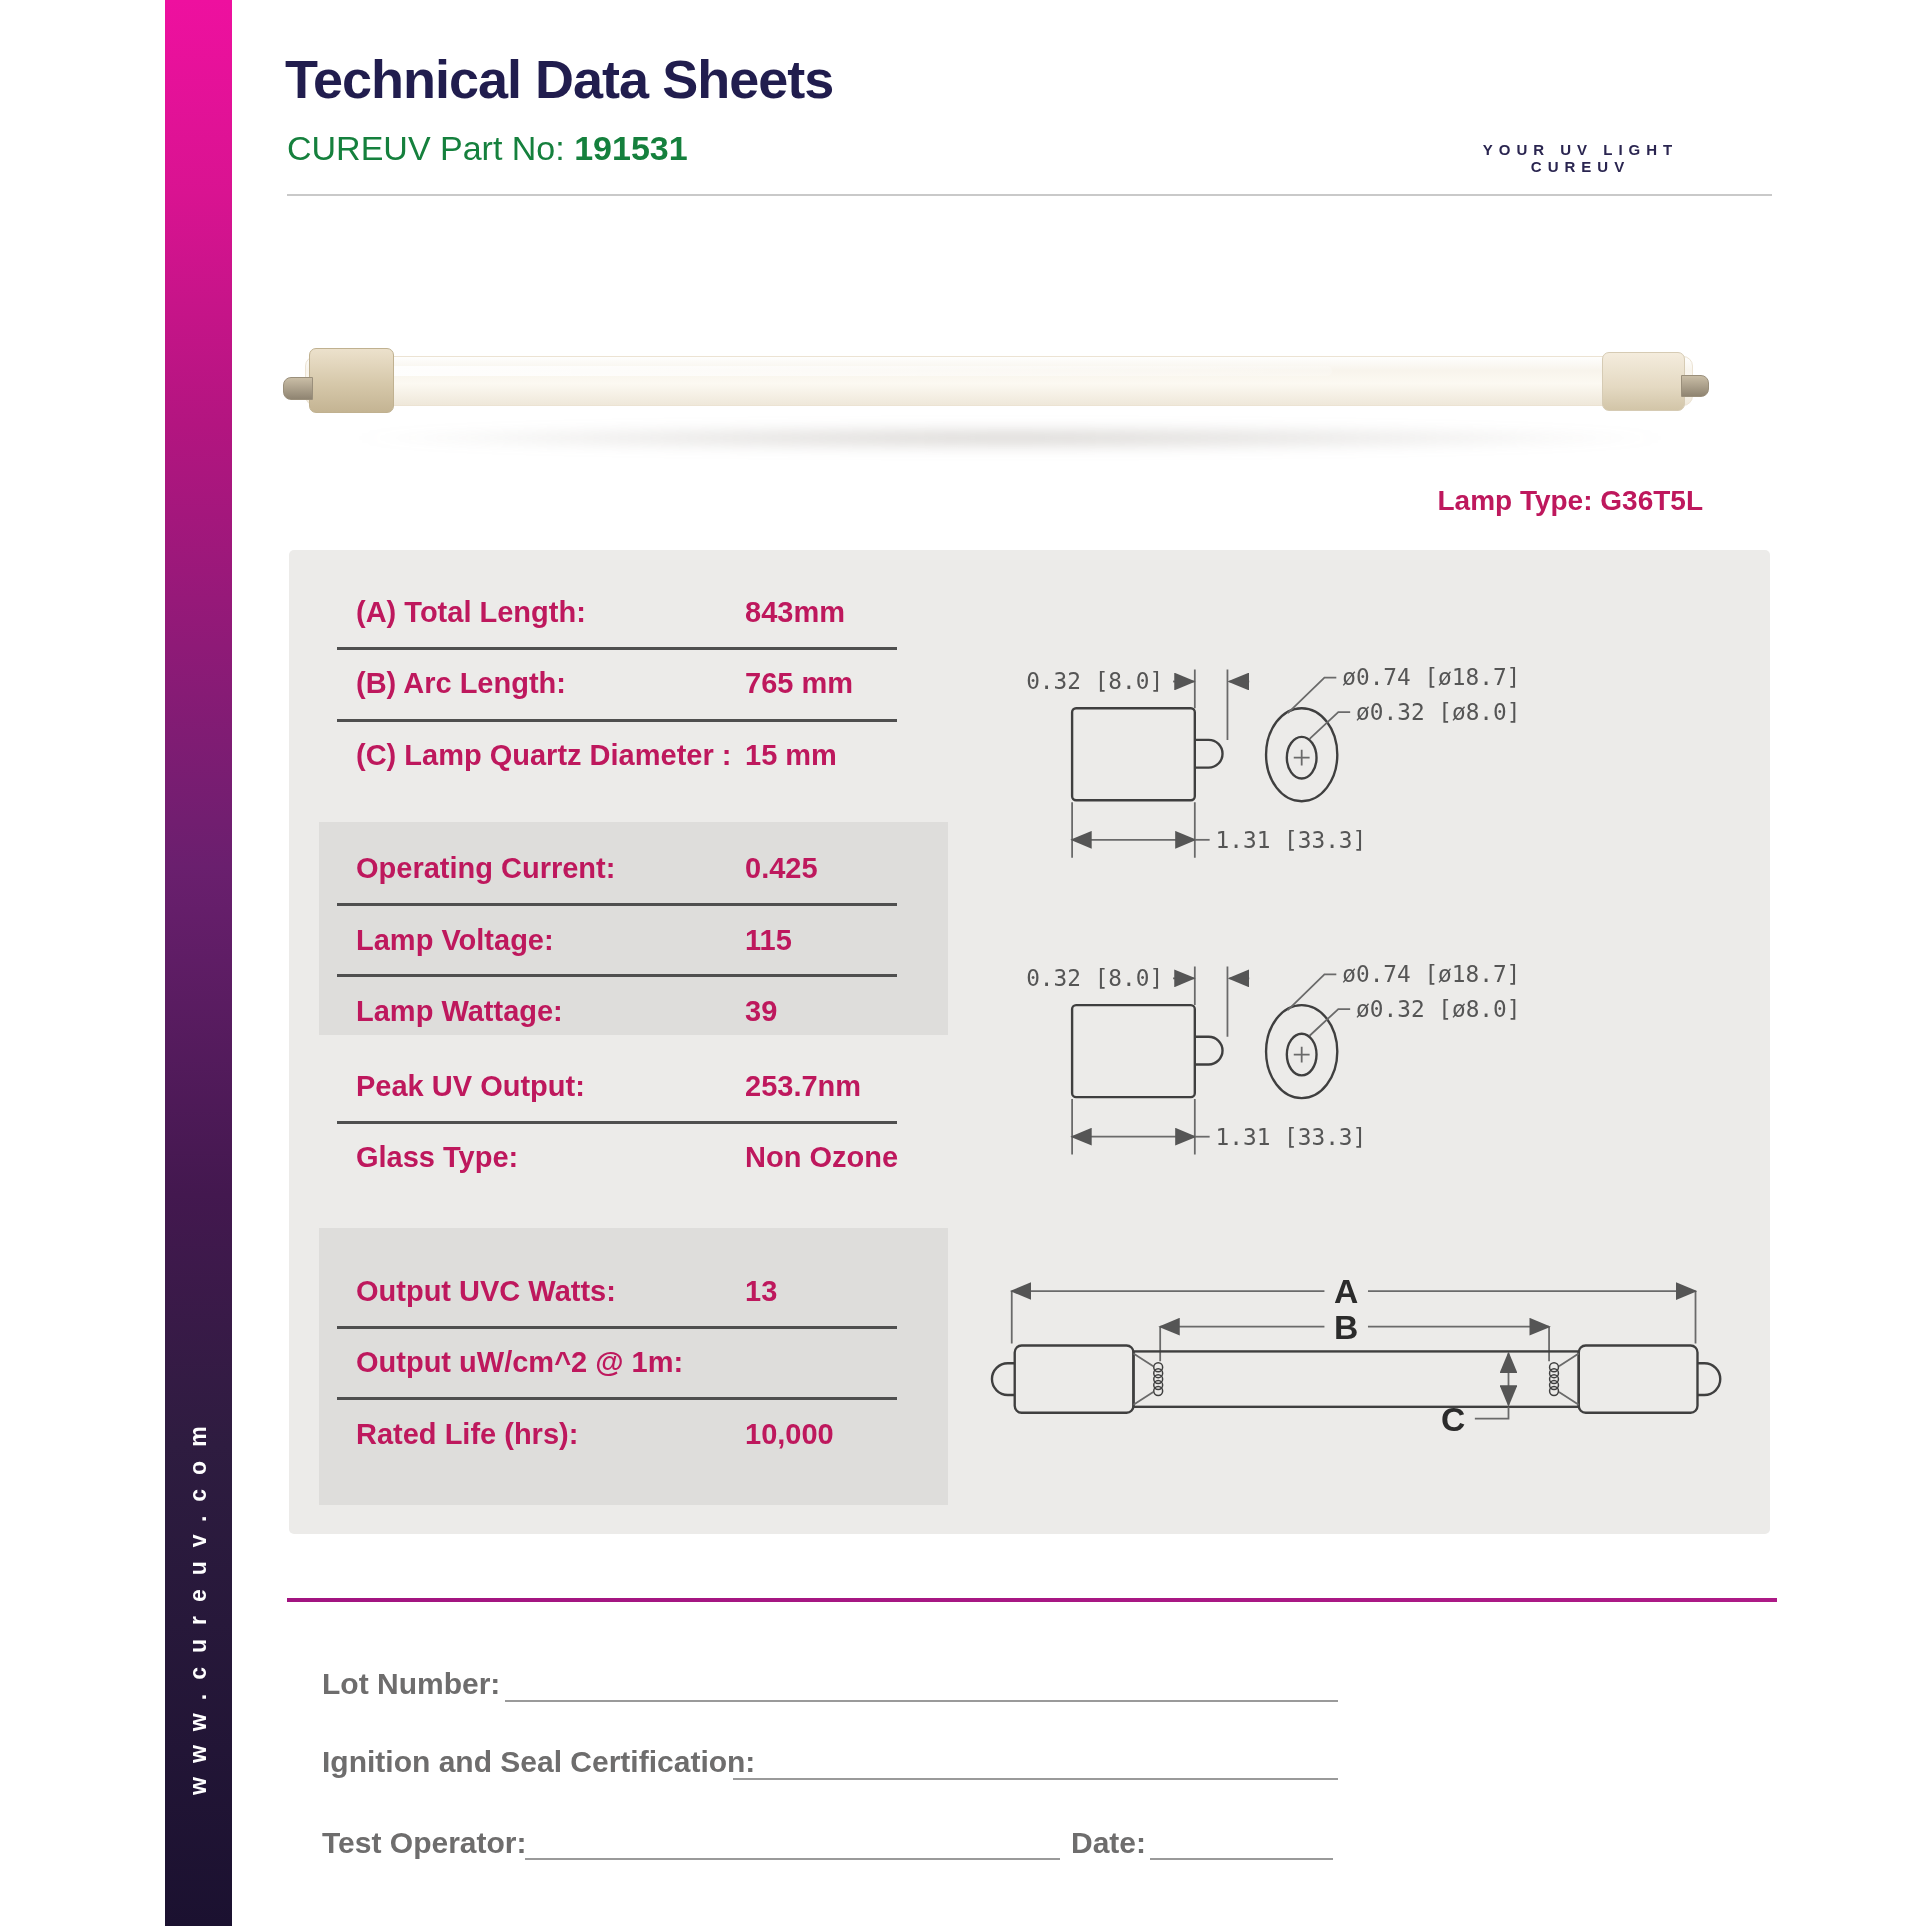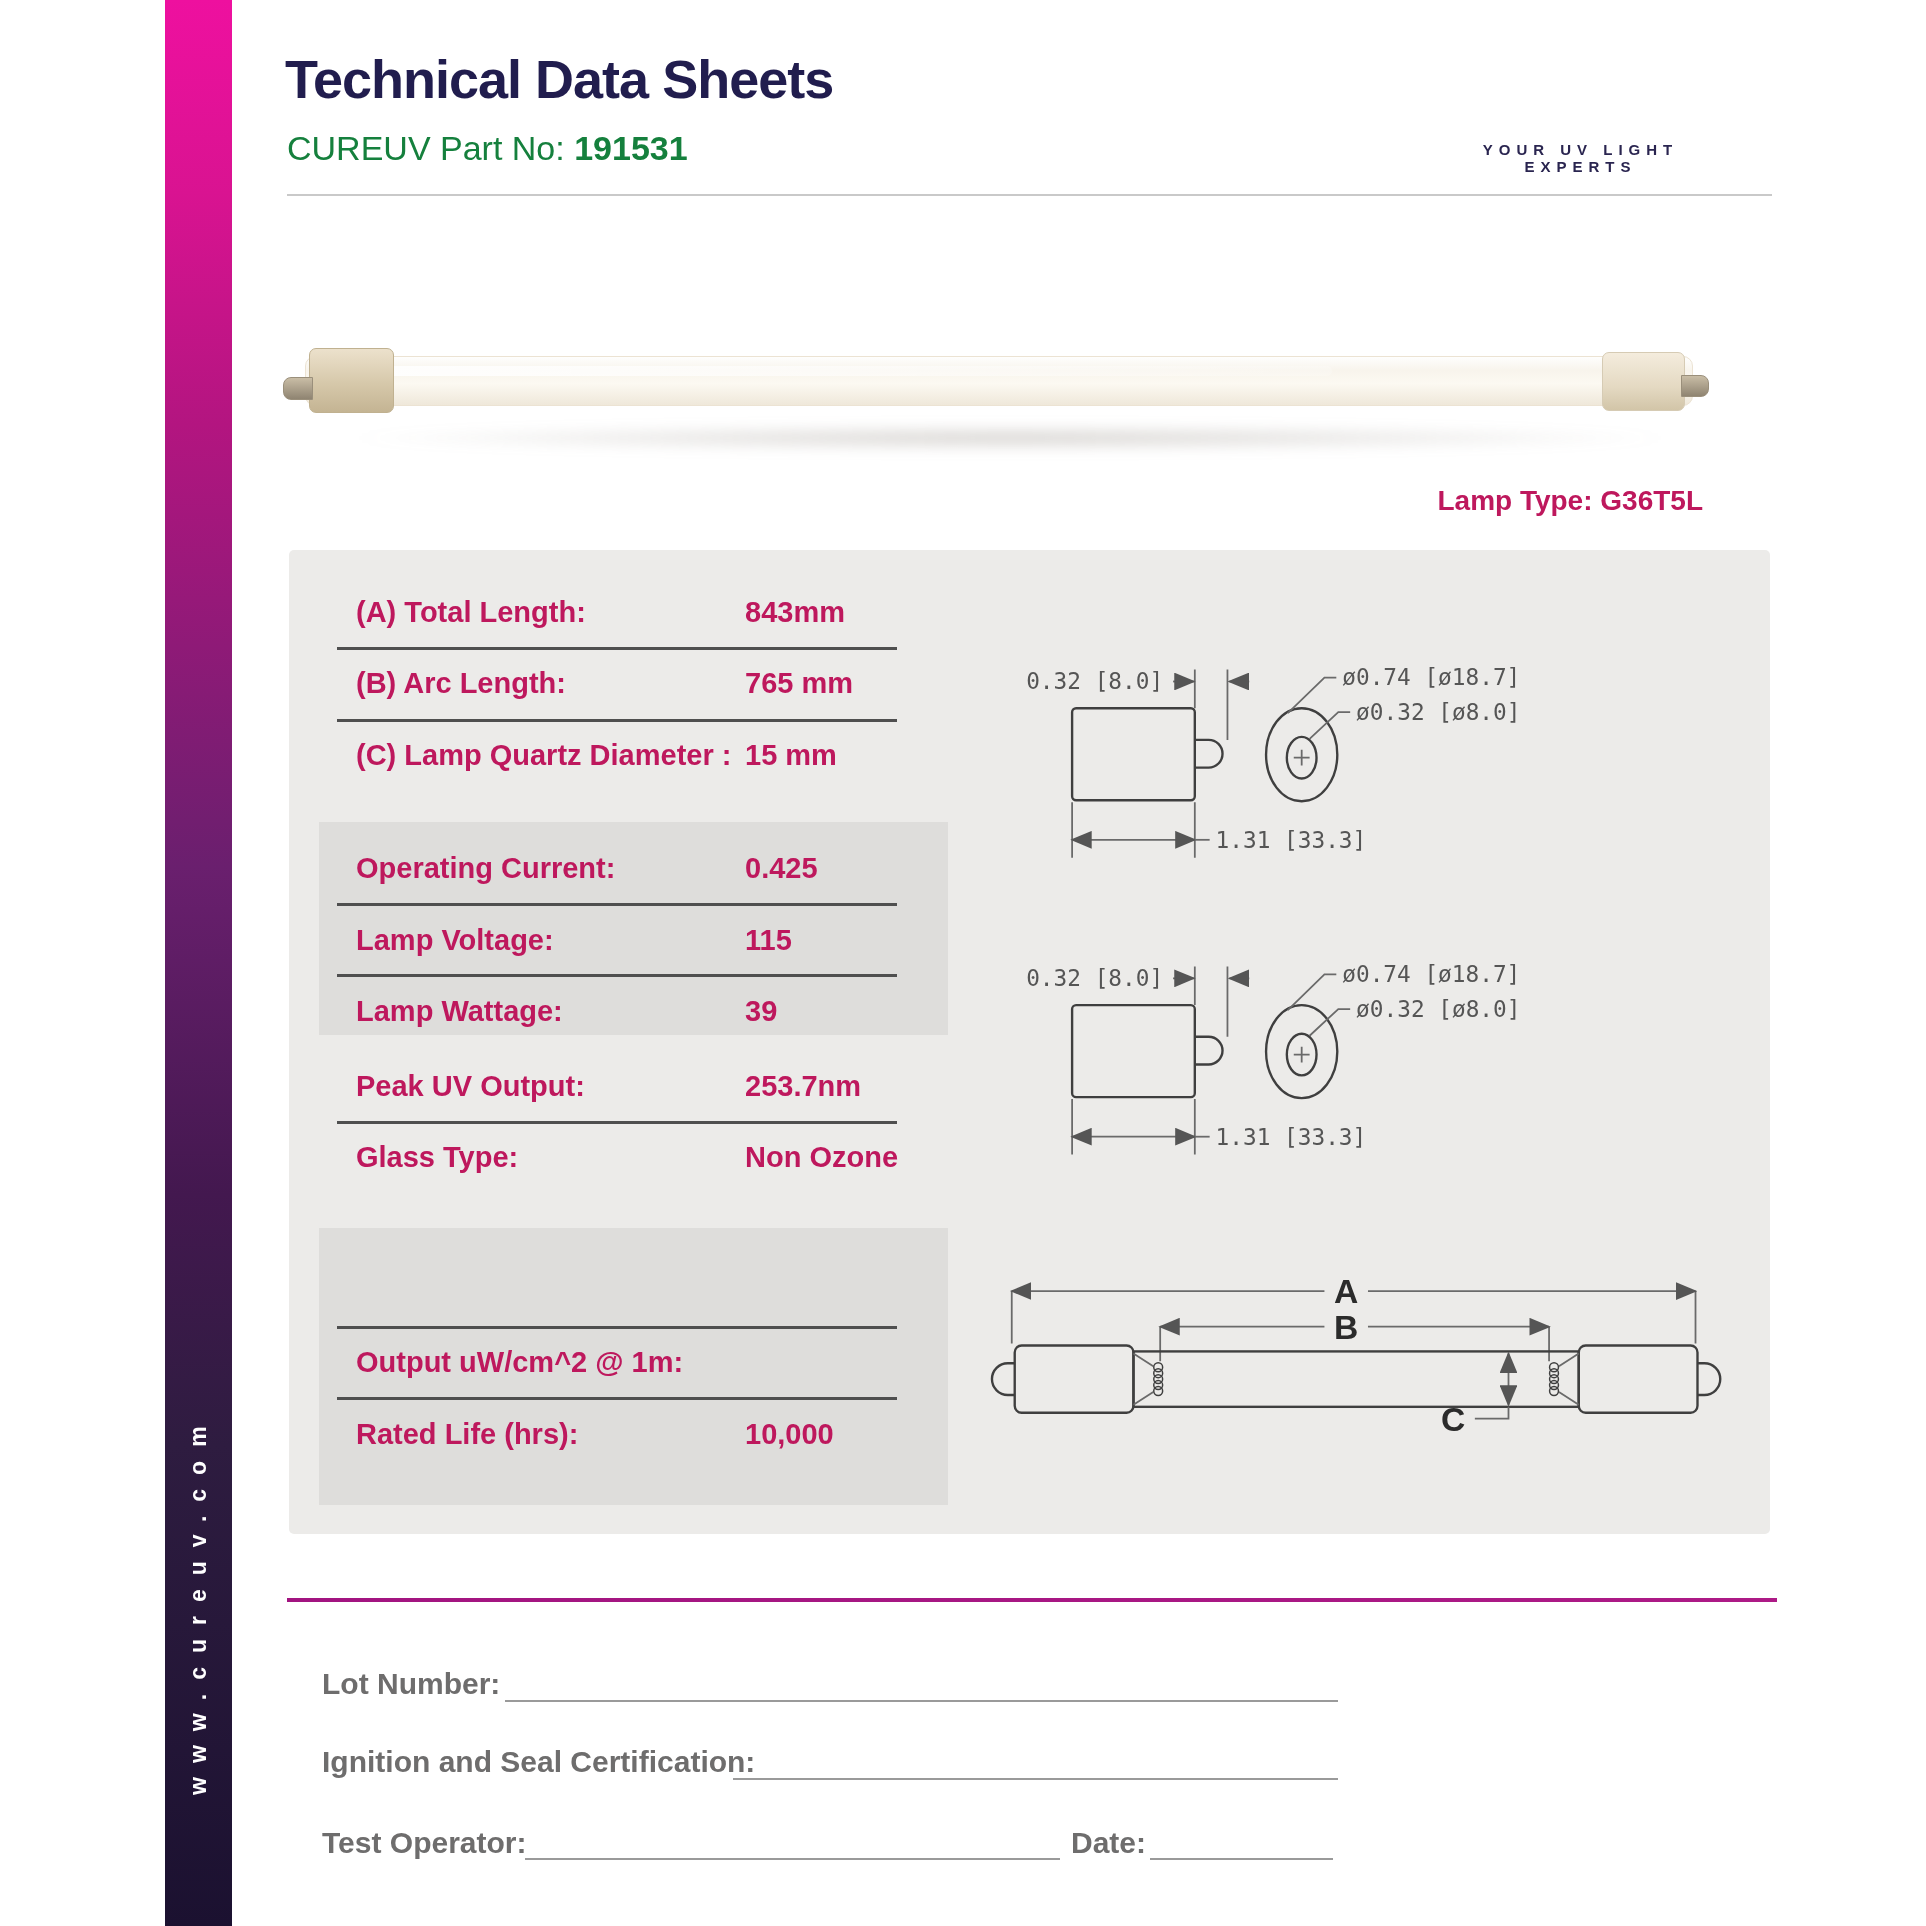--- a/index.html
+++ b/index.html
@@ -82,21 +82,21 @@
 
   <div class="side-bar"></div>
   <div class="side-text">www.cureuv.com</div>
 
   <div class="title">Technical Data Sheets</div>
   <div class="part-line">
     <span>CUREUV Part No: </span><span class="pn">191531</span>
   </div>
   <div class="header-rule"></div>
 
-  <div class="tagline">YOUR UV LIGHT EXPERTS</div>
+  <div class="tagline">YOUR UV LIGHT CUREUV</div>
 
   <div class="lamp-shadow"></div>
   <div class="lamp-tube">
     <div class="streak"></div>
   </div>
   <div class="cap left"></div>
   <div class="pin left"></div>
   <div class="cap right"></div>
   <div class="pin right"></div>
 
@@ -141,20 +141,24 @@
   <div class="spec-row" style="top:1070px">
     <span>Peak UV Output:</span>
     <span class="val">253.7nm</span>
   </div>
   <div class="spec-div" style="top:1121px"></div>
   <div class="spec-row" style="top:1141px">
     <span>Glass Type:</span>
     <span class="val">Non Ozone</span>
   </div>
 
+  <div class="spec-row" style="top:1275px">
+    <span>Output UVC Watts:</span>
+    <span class="val">13</span>
+  </div>
   <div class="spec-div" style="top:1326px"></div>
   <div class="spec-row" style="top:1346px">
     <span>Output uW/cm^2 @ 1m:</span>
     <span class="val"></span>
   </div>
   <div class="spec-div" style="top:1397px"></div>
   <div class="spec-row" style="top:1418px">
     <span>Rated Life (hrs):</span>
     <span class="val">10,000</span>
   </div>

